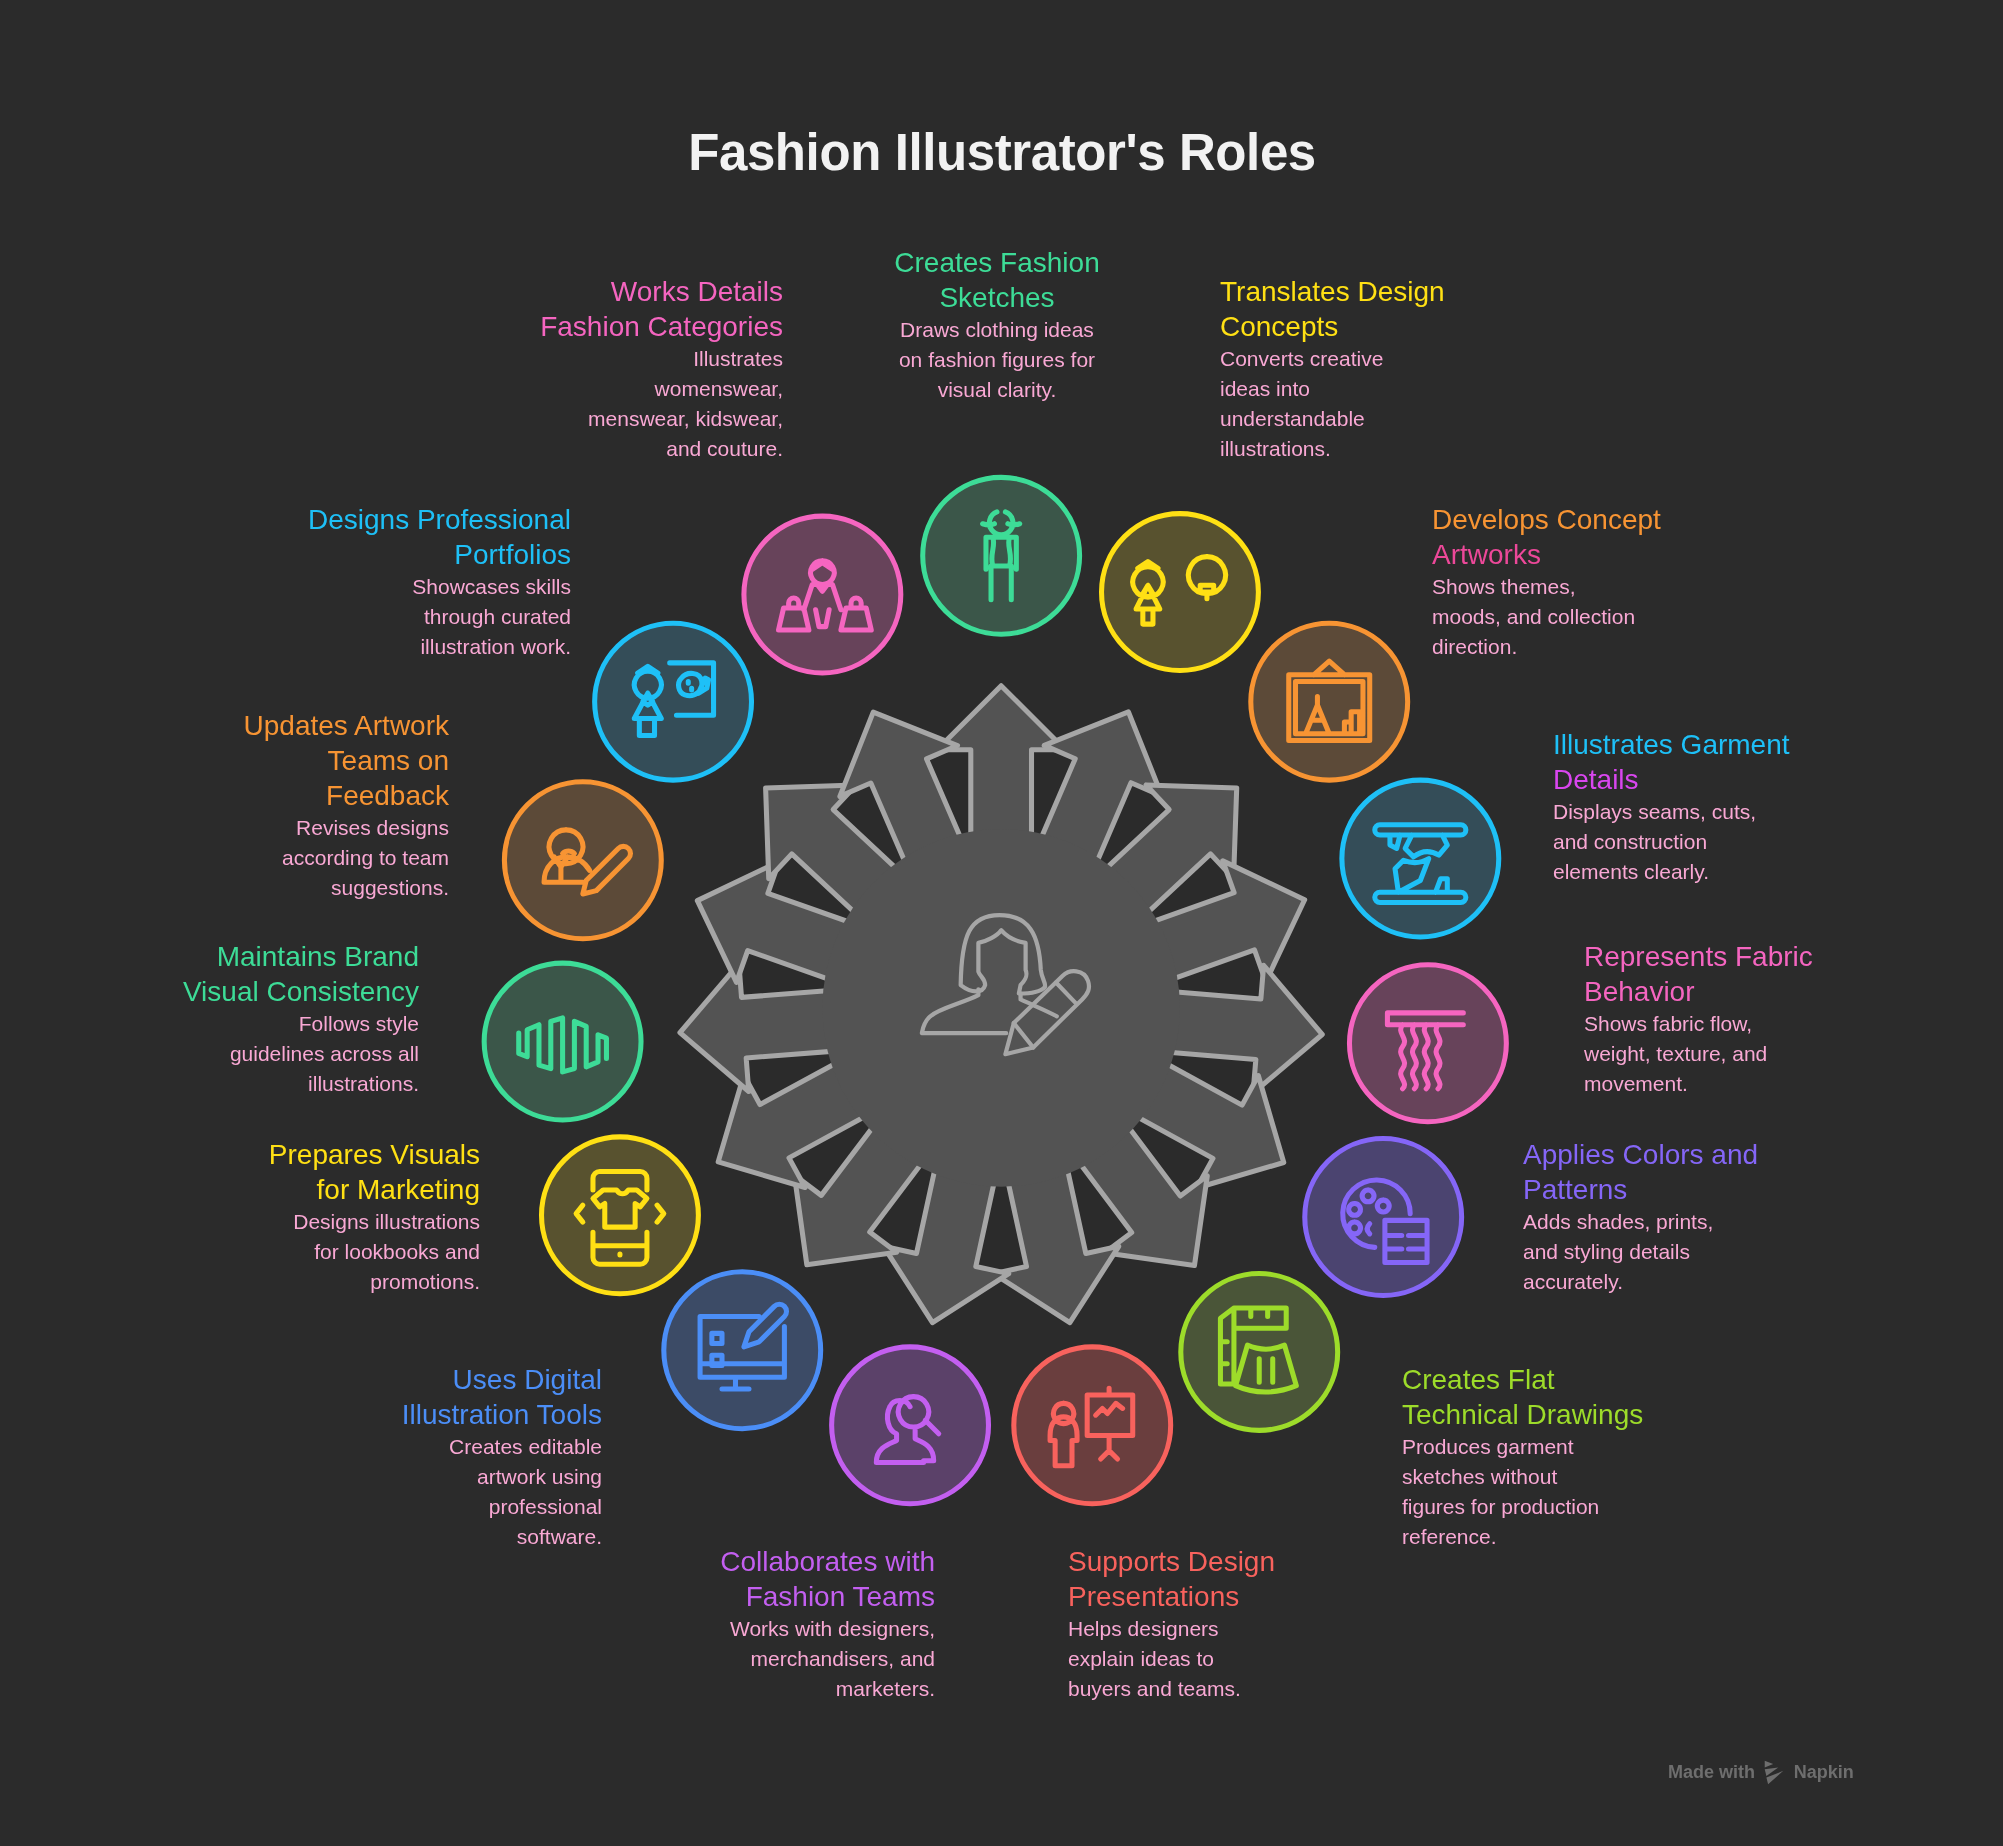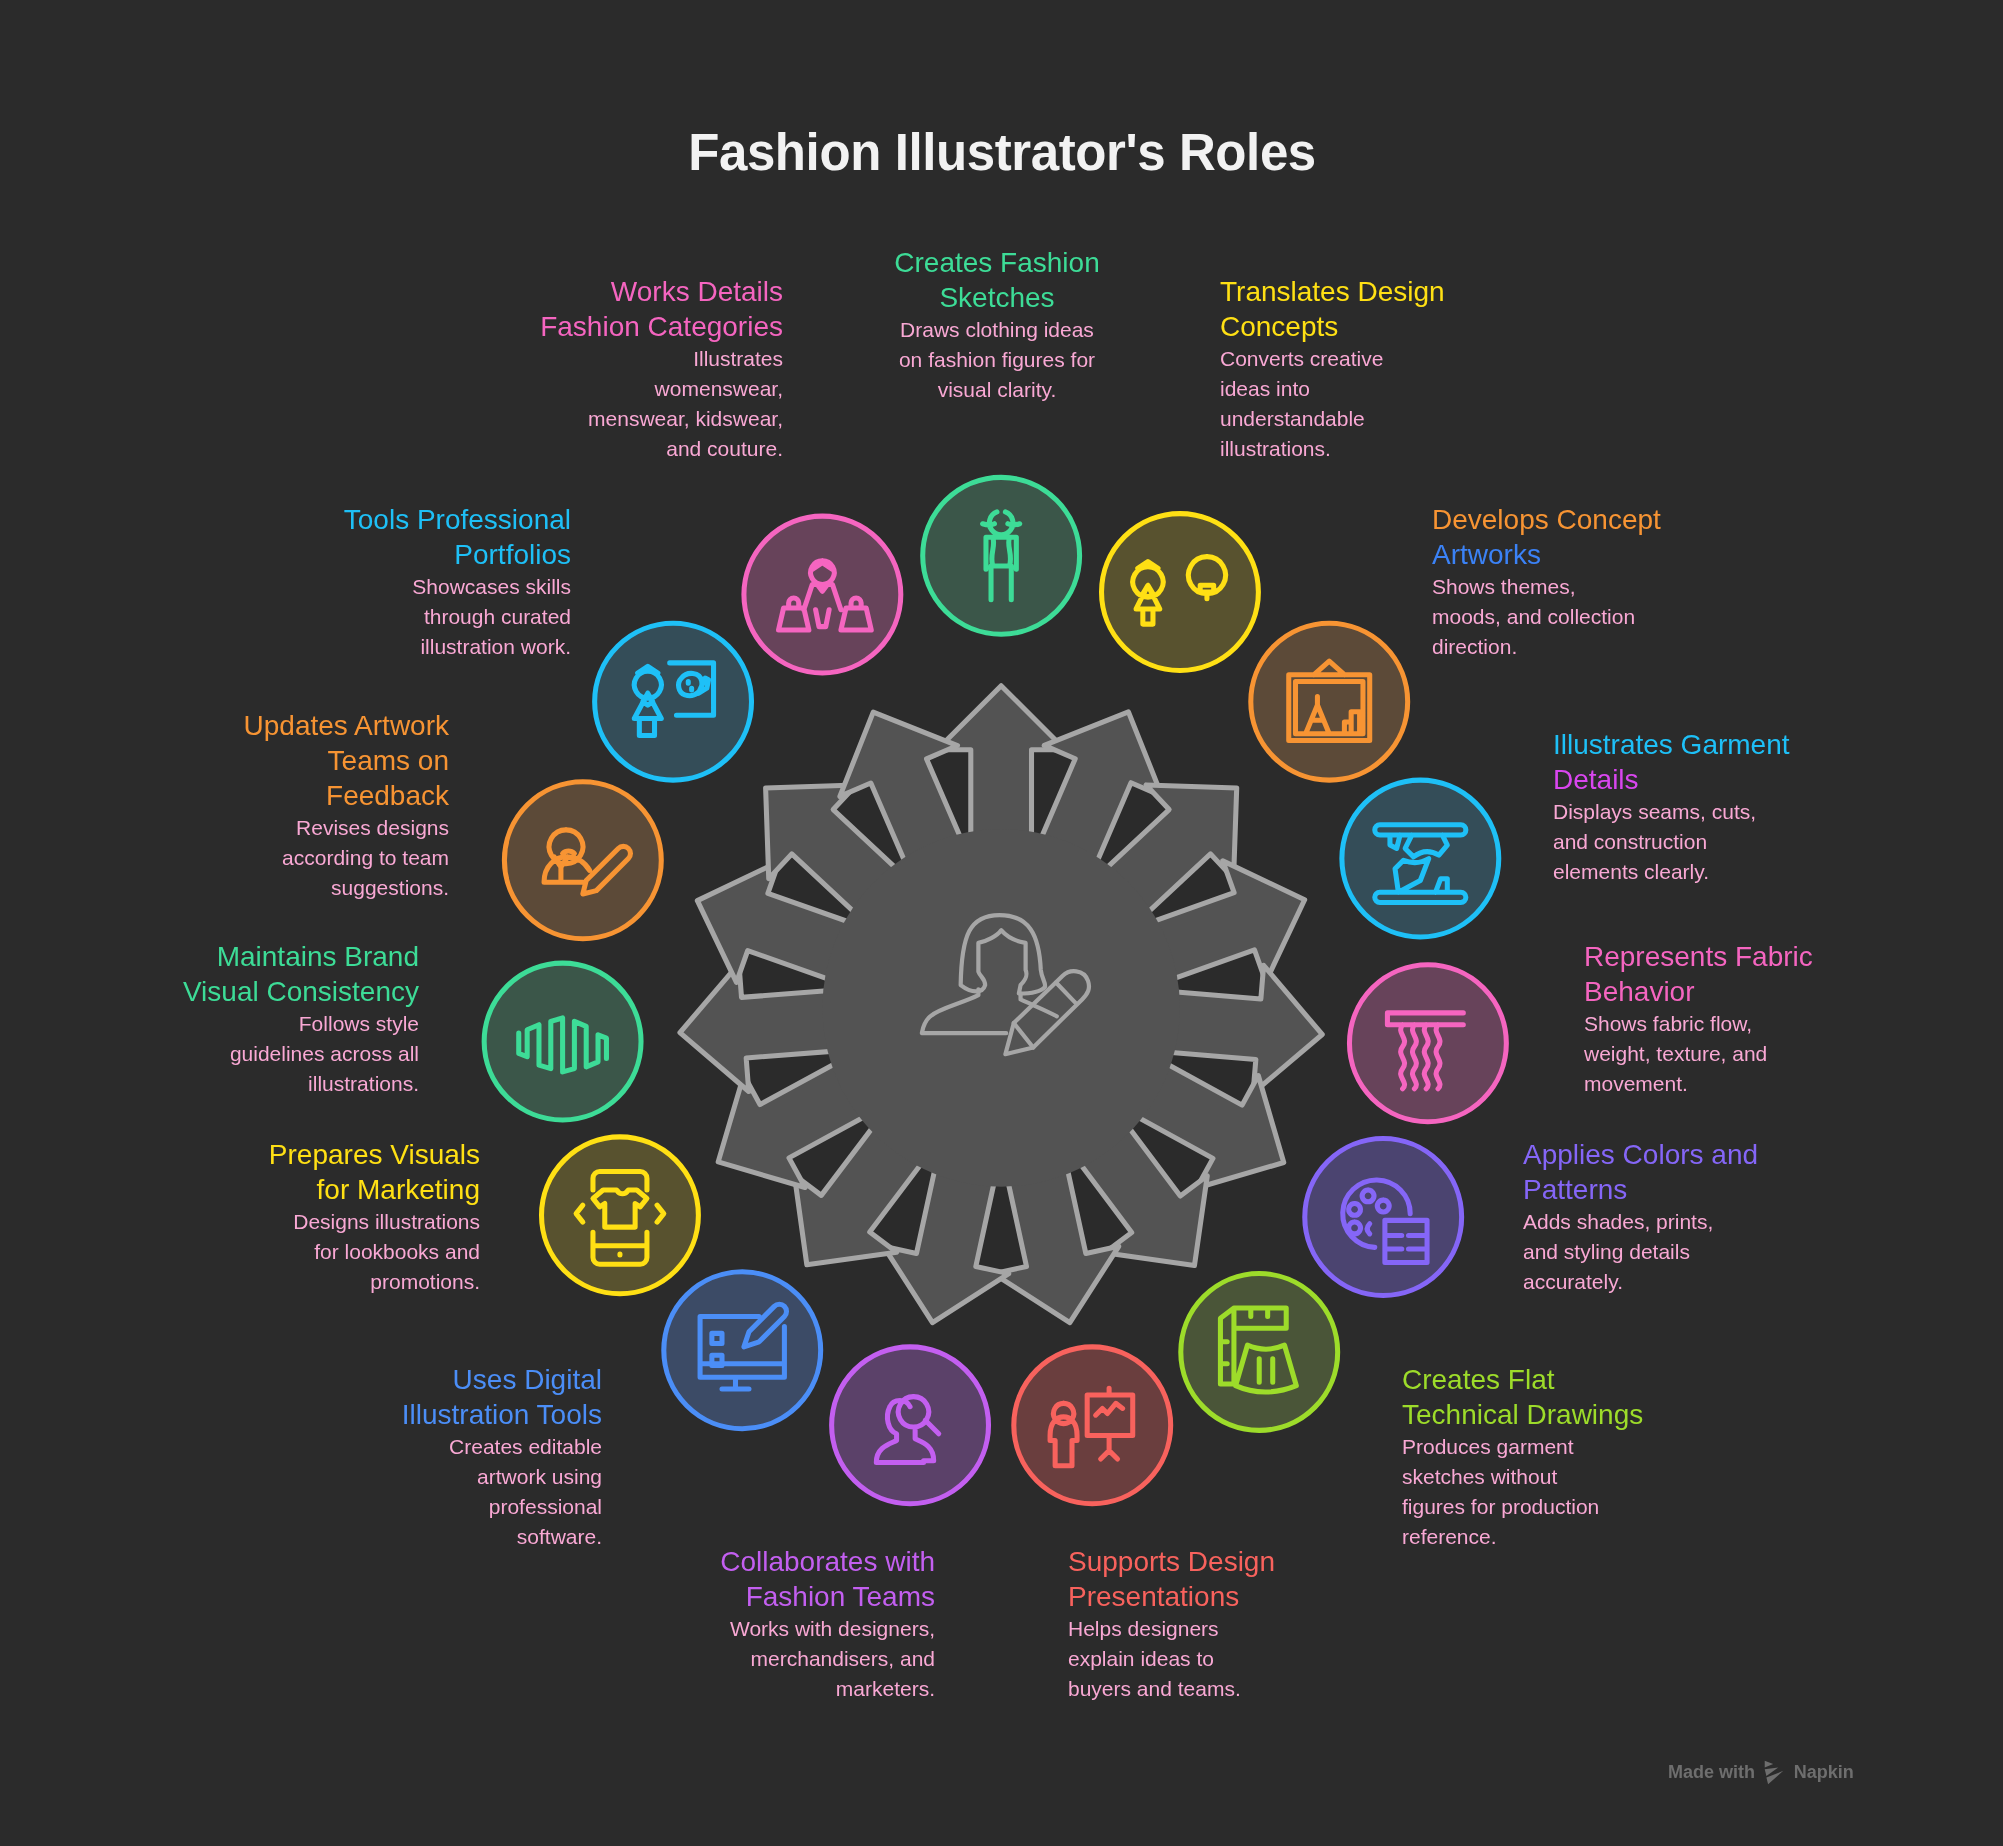--- a/index.html
+++ b/index.html
@@ -125,21 +125,21 @@
     <div class="label align-left" style="top: 274px; width: 278px; left: 1220px;">
       <span class="heading" style="color: rgb(255, 224, 20);">Translates Design</span>
       <span class="heading" style="color: rgb(255, 224, 20);">Concepts</span>
       <span class="desc">Converts creative</span>
       <span class="desc">ideas into</span>
       <span class="desc">understandable</span>
       <span class="desc">illustrations.</span>
     </div>
     <div class="label align-left" style="top: 502px; width: 278px; left: 1432px;">
       <span class="heading" style="color: rgb(247, 148, 51);">Develops Concept</span>
-      <span class="heading" style="color: #3b82f6;">Artworks</span>
+      <span class="heading" style="color: #ec4899;">Artworks</span>
       <span class="desc">Shows themes,</span>
       <span class="desc">moods, and collection</span>
       <span class="desc">direction.</span>
     </div>
     <div class="label align-left" style="top: 727px; width: 287px; left: 1553px;">
       <span class="heading" style="color: rgb(30, 192, 247);">Illustrates Garment</span>
       <span class="heading" style="color: #d946ef;">Details</span>
       <span class="desc">Displays seams, cuts,</span>
       <span class="desc">and construction</span>
       <span class="desc">elements clearly.</span>
@@ -204,21 +204,21 @@
     </div>
     <div class="label align-right" style="top: 708px; width: 278px; left: 171px;">
       <span class="heading" style="color: rgb(247, 148, 51);">Updates Artwork</span>
       <span class="heading" style="color: rgb(247, 148, 51);">Teams on</span>
       <span class="heading" style="color: rgb(247, 148, 51);">Feedback</span>
       <span class="desc">Revises designs</span>
       <span class="desc">according to team</span>
       <span class="desc">suggestions.</span>
     </div>
     <div class="label align-right" style="top: 502px; width: 278px; left: 293px;">
-      <span class="heading" style="color: rgb(30, 192, 247);">Tools Professional</span>
+      <span class="heading" style="color: rgb(30, 192, 247);">Designs Professional</span>
       <span class="heading" style="color: rgb(30, 192, 247);">Portfolios</span>
       <span class="desc">Showcases skills</span>
       <span class="desc">through curated</span>
       <span class="desc">illustration work.</span>
     </div>
     <div class="label align-right" style="top: 274px; width: 278px; left: 505px;">
       <span class="heading" style="color: rgb(245, 101, 192);">Works Details</span>
       <span class="heading" style="color: rgb(245, 101, 192);">Fashion Categories</span>
       <span class="desc">Illustrates</span>
       <span class="desc">womenswear,</span>

